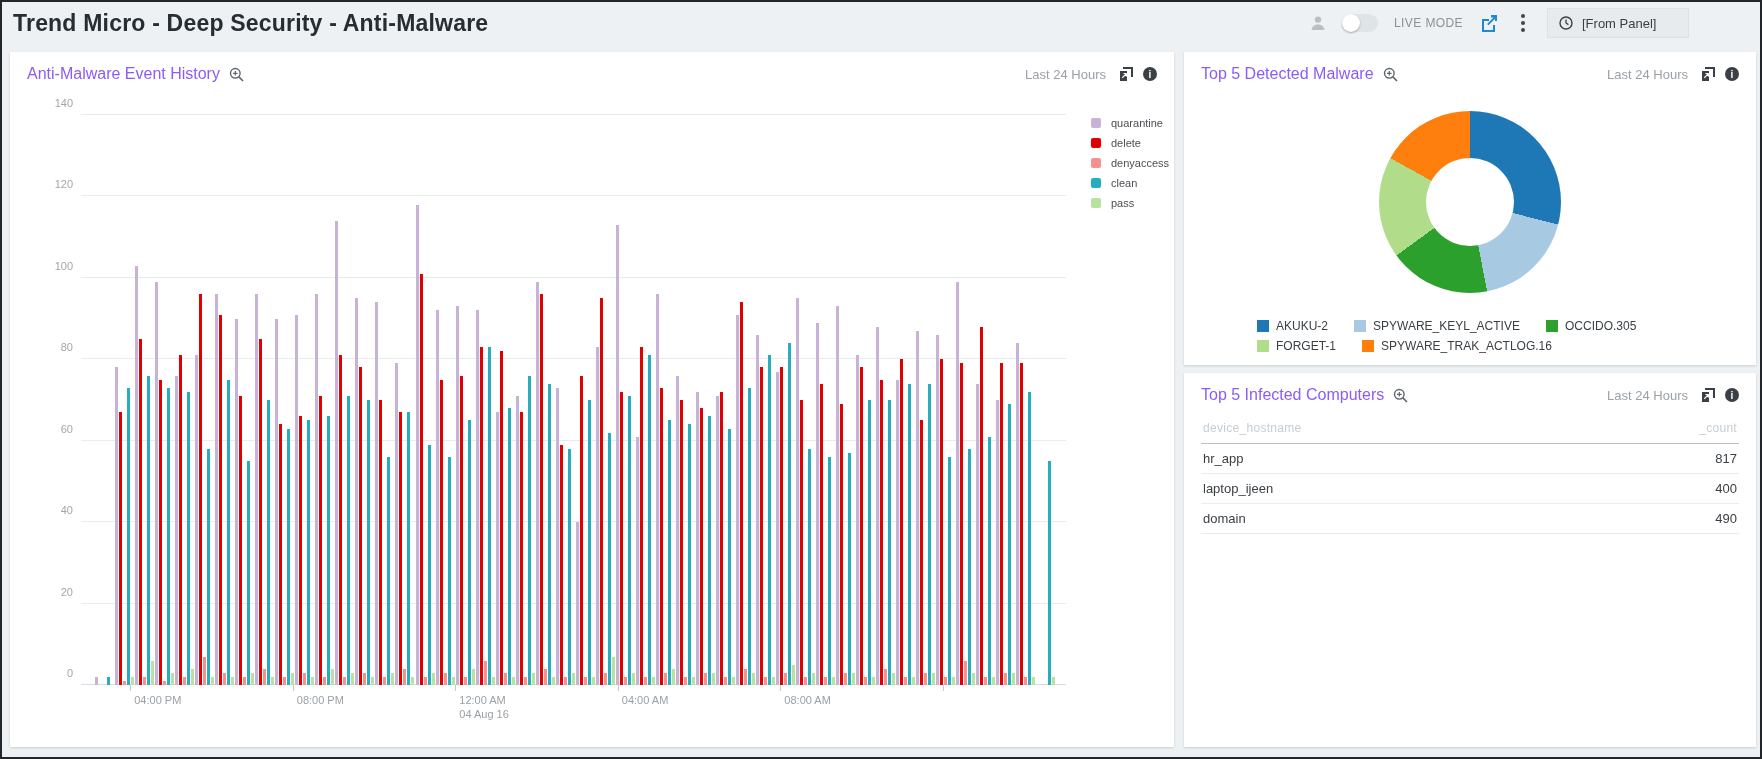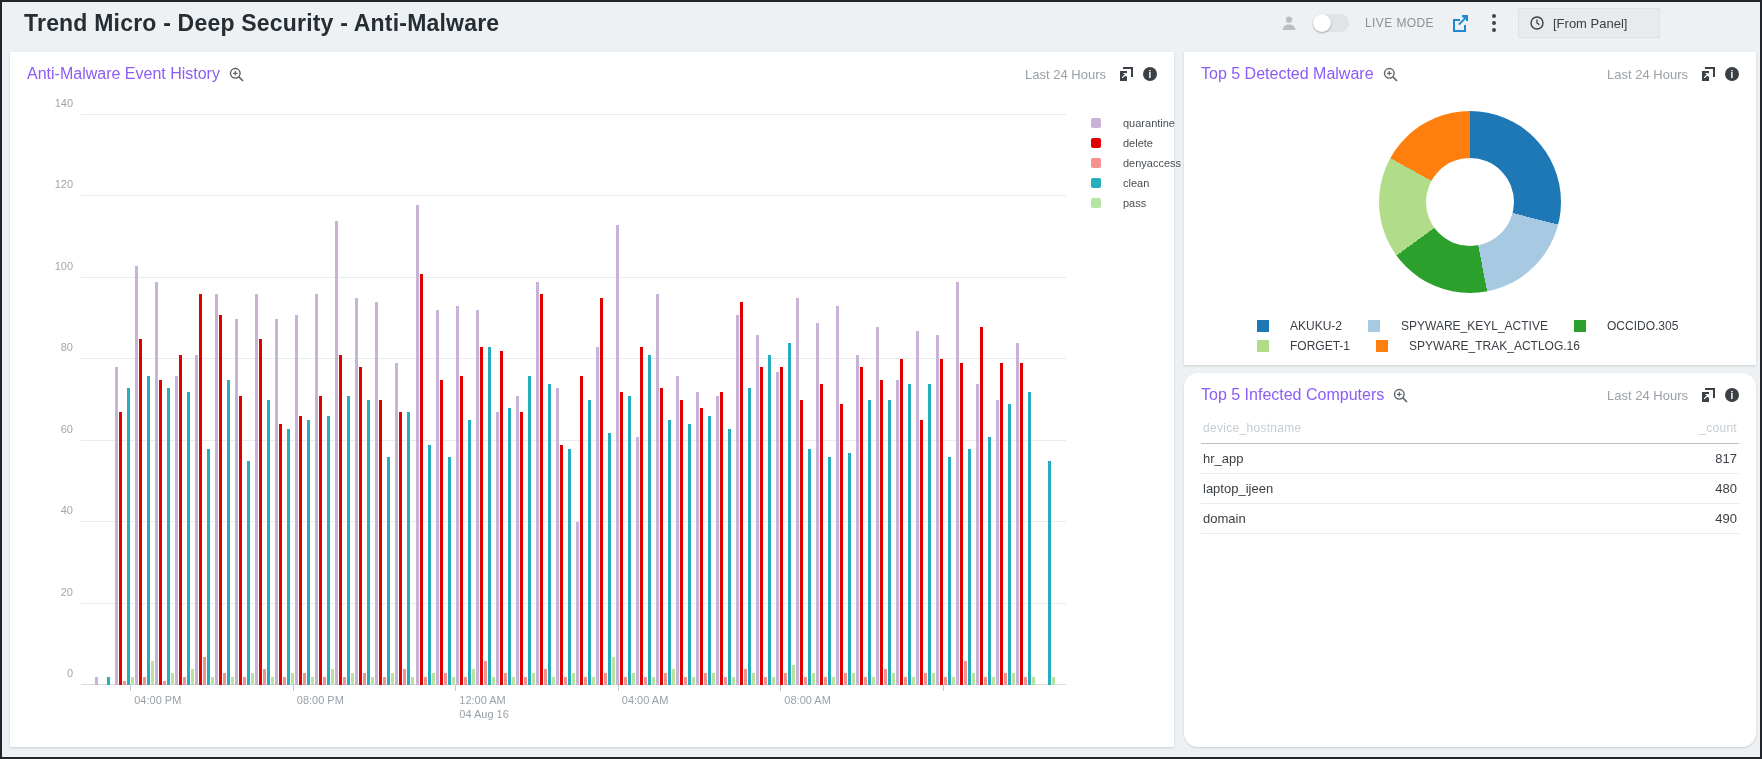--- a/index.html
+++ b/index.html
@@ -8,41 +8,41 @@
 
   .screen {
     width:1762px; height:759px;
     border:2px solid #22262a;
     background:#edf1f3;
     overflow:hidden;
     position:relative;
   }
 
   
-  .topbar { height:42px; display:flex; align-items:center; padding:0 22px; }
+  .topbar { height:42px; display:flex; align-items:center; padding:0 11px; }
   .topbar h1 { font-size:23px; font-weight:700; color:#262d33; letter-spacing:0.2px; }
-  .topbar-right { margin-left:auto; display:flex; align-items:center; gap:16px; margin-right:78px; }
+  .topbar-right { margin-left:auto; display:flex; align-items:center; gap:16px; margin-right:60px; }
   .person-ic { width:16px; height:16px; }
   .toggle { width:36px; height:18px; border-radius:9px; background:#dfe4e7; position:relative; cursor:pointer; }
   .toggle .knob { width:18px; height:18px; border-radius:50%; background:#fff; box-shadow:0 1px 2px rgba(0,0,0,.3); position:absolute; left:0; top:0; }
   .livemode { font-size:12px; color:#8b9196; letter-spacing:.4px; }
   .share-ic { width:20px; height:20px; cursor:pointer; }
   .kebab { display:flex; flex-direction:column; gap:3px; padding:2px 6px; cursor:pointer; }
   .kebab i { width:4px; height:4px; border-radius:50%; background:#3f454a; }
   .timebox { height:30px; min-width:142px; background:#e7ebee; border:1px solid #dce1e4; display:flex; align-items:center; gap:9px; padding:0 11px; cursor:pointer; }
   .timebox .clock-ic { width:14px; height:14px; }
   .timebox span { font-size:13px; color:#394045; }
 
   
   .board { display:flex; gap:10px; padding:8px 4px 10px 8px; height:713px; }
   .panel { background:#fff; box-shadow:0 1px 2px rgba(40,50,60,.18); padding:13px 17px; position:relative; }
   .panel-left { width:1164px; height:695px; }
   .right-col { width:572px; display:flex; flex-direction:column; gap:8px; }
   .panel-malware { height:313px; }
-  .panel-computers { flex:1;border-radius:14px; }
+  .panel-computers { flex:1; }
 
   .panel-head { display:flex; align-items:center; }
   .panel-title { font-size:16px; color:#8b5cf6; }
   .zoom-ic { width:15px; height:15px; margin-left:9px; cursor:pointer; }
   .head-right { margin-left:auto; display:flex; align-items:center; gap:9px; }
   .timerange { font-size:13px; color:#9ba1a6; margin-right:4px; }
   .open-ic { width:15px; height:15px; cursor:pointer; }
   .info-ic { width:14px; height:14px; border-radius:50%; background:#3a4045; color:#fff; font-size:10px; font-weight:700; display:flex; align-items:center; justify-content:center; font-style:normal; cursor:pointer; }
 
   
@@ -51,32 +51,32 @@
   .gridline.zero { border-top-color:#d8dcdf; }
   .ylab { position:absolute; width:44px; left:-52px; text-align:right; font-size:11px; color:#a0a7ac; transform:translateY(-6px); }
   .bars { position:absolute; left:14px; right:10px; top:0; bottom:0; display:flex; justify-content:space-between; align-items:flex-end; }
   .bar-group { width:19px; height:100%; display:flex; align-items:flex-end; gap:1px; }
   .bar { width:3px; flex:none; }
   .xtick { position:absolute; top:100%; }
   .xtick .tickmark { width:1px; height:6px; background:#c3c9cd; }
   .xtick .tlabel { margin-top:3px; padding-left:4px; font-size:11px; color:#9aa1a7; white-space:nowrap; }
   .xtick .tsub { padding-left:4px; font-size:11px; color:#9aa1a7; white-space:nowrap; margin-top:2px; }
   .bar-legend { position:absolute; left:1010px; top:2px; display:flex; flex-direction:column; gap:8px; }
-  .bar-legend .li { display:flex; align-items:center; gap:22px; cursor:pointer; }
+  .bar-legend .li { display:flex; align-items:center; gap:10px; cursor:pointer; }
   .bar-legend .sw { width:10px; height:10px; border-radius:2px; flex:none; }
   .bar-legend .lt { font-size:11px; color:#4a4f54; white-space:nowrap; }
 
   
   .donut-wrap { display:flex; justify-content:center; margin-top:28px; }
   .donut { width:182px; height:182px; border-radius:50%; position:relative; cursor:pointer; }
   .donut-hole { width:88px; height:88px; border-radius:50%; background:#fff; position:absolute; left:47px; top:47px; }
   .pie-legend { margin:26px 0 0 56px; width:480px; display:flex; flex-wrap:wrap; column-gap:26px; row-gap:6px; }
   .pie-legend .li { display:flex; align-items:center; gap:7px; cursor:pointer; }
   .pie-legend .sw { width:12px; height:12px; flex:none; }
-  .pie-legend .lt { font-size:12px; color:#3b4045; white-space:nowrap;margin-left:14px; }
+  .pie-legend .lt { font-size:12px; color:#3b4045; white-space:nowrap; }
 
   
   .tbl { margin-top:10px; }
   .tbl .hrow { display:flex; justify-content:space-between; padding:7px 2px 8px 2px; border-bottom:1px solid #b6c0c7; }
   .tbl .hrow span { font-size:12px; color:#c6cdd2; letter-spacing:.3px; }
   .tbl .row { display:flex; justify-content:space-between; padding:7px 2px; border-bottom:1px solid #e9eced; cursor:pointer; }
   .tbl .row span { font-size:13px; color:#3b4045; }
 </style>
 </head>
 <body>
@@ -608,21 +608,21 @@
             <span>device_hostname</span>
             <span>_count</span>
           </div>
           <div id="tblBody">
               <div class="row">
                 <span>hr_app</span>
                 <span>817</span>
               </div>
               <div class="row">
                 <span>laptop_ijeen</span>
-                <span>480</span>
+                <span>400</span>
               </div>
               <div class="row">
                 <span>domain</span>
                 <span>490</span>
               </div>
             </div>
         </div>
       </section>
 
     </div>

